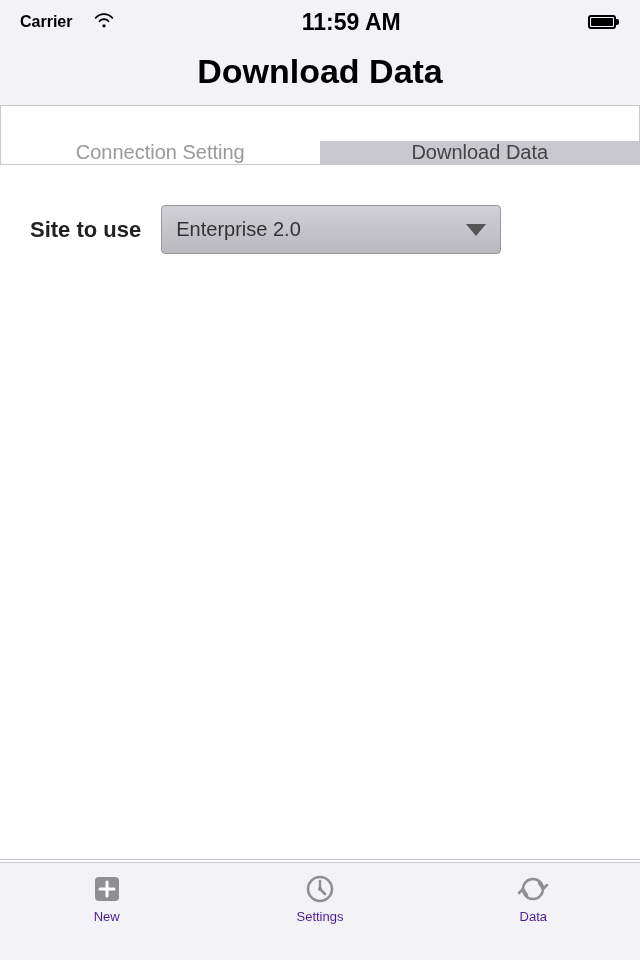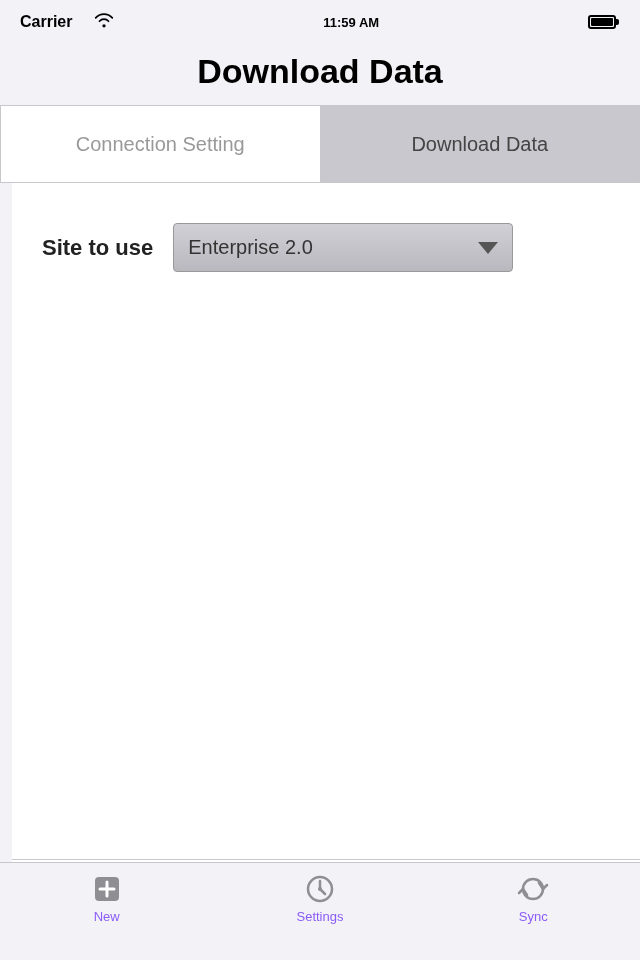--- a/index.html
+++ b/index.html
@@ -24,21 +24,21 @@
     }
     .status-left {
       display: flex;
       align-items: center;
       gap: 22px;
       font-size: 16px;
       font-weight: 600;
     }
     .wifi-icon svg { width: 20px; height: 16px; }
     .status-center {
-      font-size: 13px;
+      font-size: 23px;
       font-weight: 600;
     }
     .status-right {
       display: flex;
       align-items: center;
     }
     .battery {
       width: 28px;
       height: 14px;
       border: 2px solid #000;
@@ -78,21 +78,22 @@
       font-weight: 700;
       color: #000;
     }
 
     
     #segmented-control {
       display: flex;
       background: #fff;
       border: 1px solid #c7c7cc;
       margin: 0;
-      height: 78px;
+      height: 60px;
+      align-items: flex-end;
     }
     .segment {
       flex: 1;
       display: flex;
       align-items: center;
       justify-content: center;
       font-size: 20px;
       cursor: pointer;
       border: none;
       background: transparent;
@@ -204,38 +205,37 @@
     }
     .tab-icon {
       width: 32px;
       height: 32px;
       display: flex;
       align-items: center;
       justify-content: center;
     }
     .tab-label {
       font-size: 13px;
-      color: #8b5cf6;
+      color: #4c1d95;
     }
     .tab-item.active .tab-label {
       color: #007aff;
     }
 
     
     #app {
       display: flex;
       flex-direction: column;
       height: 960px;
     }
     #content-area {
       flex: 1;
       display: flex;
       flex-direction: column;
       background: #bef264;
-      margin-left: 12px;
     }
     #content-body {
       flex: 1;
       background: #fff;
     }
   </style>
 </head>
 <body>
 
 <div id="app">
@@ -315,18 +315,18 @@
 
     <div class="tab-item">
       <div class="tab-icon">
         <svg width="32" height="32" viewBox="0 0 32 32" fill="none" xmlns="http://www.w3.org/2000/svg">
           <path d="M6 16 A10 10 0 0 1 26 16" stroke="#8e8e93" stroke-width="2.5" fill="none" stroke-linecap="round"></path>
           <path d="M26 16 A10 10 0 0 1 6 16" stroke="#8e8e93" stroke-width="2.5" fill="none" stroke-linecap="round"></path>
           <polyline points="22,10 26,16 30,12" stroke="#8e8e93" stroke-width="2.5" fill="none" stroke-linecap="round" stroke-linejoin="round"></polyline>
           <polyline points="10,22 6,16 2,20" stroke="#8e8e93" stroke-width="2.5" fill="none" stroke-linecap="round" stroke-linejoin="round"></polyline>
         </svg>
       </div>
-      <span class="tab-label">Sync</span>
+      <span class="tab-label">Data</span>
     </div>
 
 
   </div>
 </div>
 
 </body></html>

